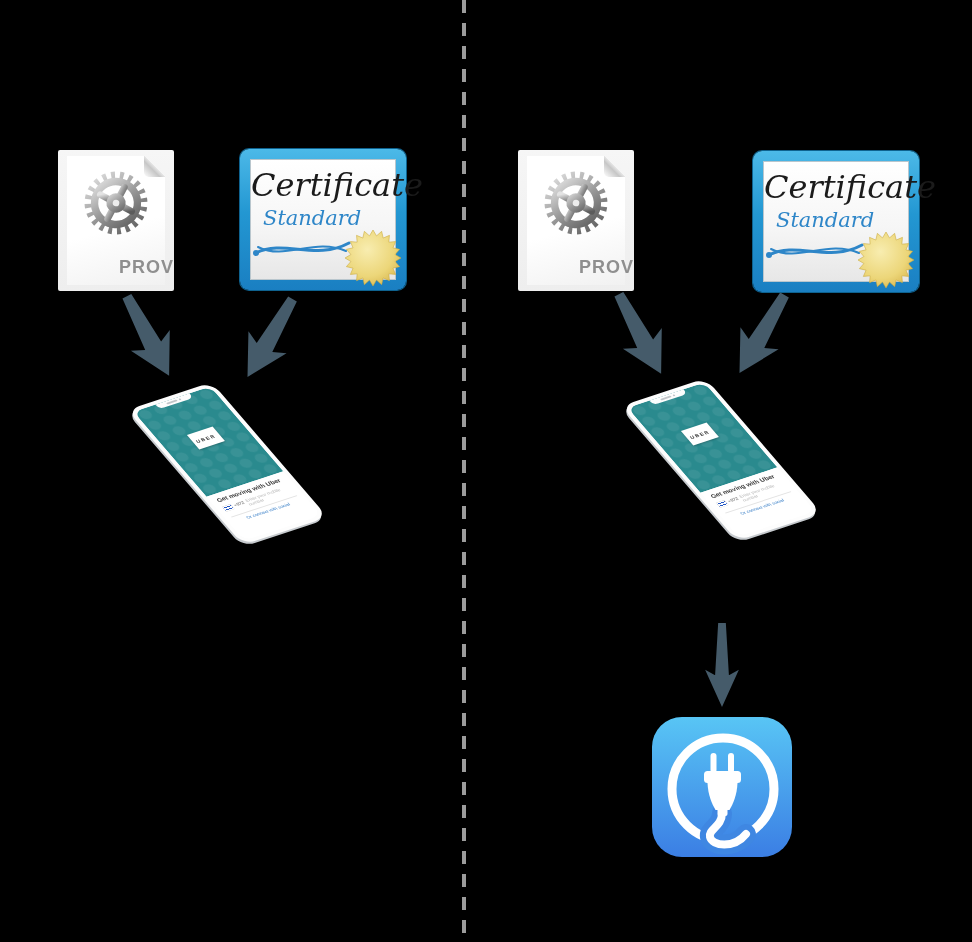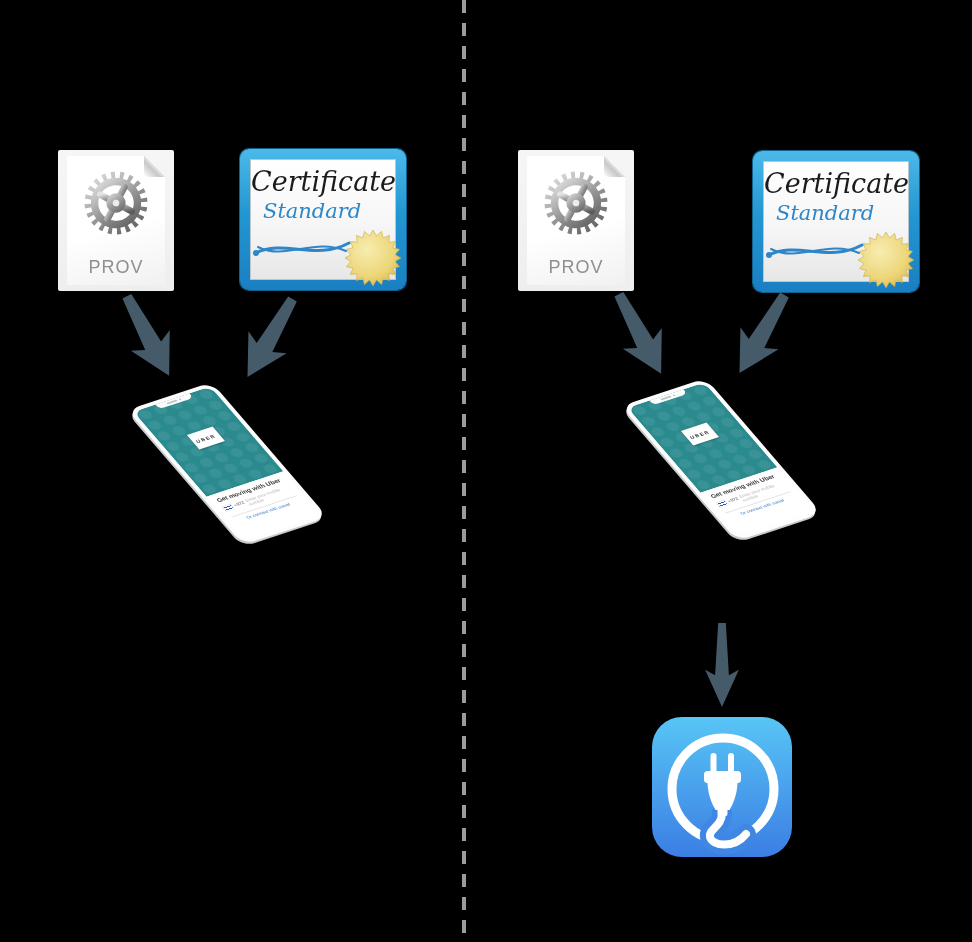--- a/index.html
+++ b/index.html
@@ -14,30 +14,30 @@
   .prov{position:absolute;width:116px;height:141px;background:linear-gradient(180deg,#f6f6f6,#eeeeee);
         border-radius:2px;}
   .prov .page{position:absolute;left:9px;right:9px;top:6px;bottom:6px;
         background:linear-gradient(165deg,#ffffff 55%,#f1f1f1);
         clip-path:polygon(0 0,calc(100% - 21px) 0,100% 21px,100% 100%,0 100%);
         box-shadow:0 1px 3px rgba(0,0,0,.25);}
   .prov .fold{position:absolute;top:6px;right:9px;width:21px;height:21px;
         background:linear-gradient(225deg,transparent 0 49%,#e4e4e4 50%,#c7c7c7 62%,#f8f8f8 95%);
         border-radius:0 0 0 5px;}
   .prov .gear{position:absolute;left:50%;top:16px;transform:translateX(-50%);}
-  .prov .prov-label{position:absolute;bottom:13px;width:100%;text-align:center;
-        font-size:18px;font-weight:normal;letter-spacing:1px;color:#8f8f8f;}
+  .prov .prov-label{position:absolute;bottom:13px;width:100%;text-align:right;
+        font-size:18px;font-weight:bold;letter-spacing:1px;color:#8f8f8f;}
 
   
   .cert{position:absolute;width:166px;height:141px;border-radius:9px;
         background:linear-gradient(180deg,#4cb9e8 0%,#2397d2 45%,#1a7fc2 100%);
         box-shadow:0 0 0 1px #0e628f, 1px 2px 5px rgba(0,0,0,.5);}
   .cert-inner{position:absolute;inset:10px;background:linear-gradient(180deg,#ffffff 0%,#f6f6f6 55%,#e7e7e7 100%);
         border:1px solid #b9c6cd;}
-  .cert-title{font-family:"DejaVu Serif", serif;font-style:italic;font-size:27px;color:#1b1b1b;
+  .cert-title{font-family:"DejaVu Serif", serif;font-style:italic;font-size:32px;color:#1b1b1b;
         text-align:center;margin-top:6px;letter-spacing:0;}
   .cert-sub{font-family:"DejaVu Serif", serif;font-style:italic;font-size:21px;color:#2e86c8;
         margin:2px 0 18px 12px;}
   .flourish{position:absolute;left:10px;top:87px;}
   .seal{position:absolute;right:5px;bottom:4px;}
 
   
   .arrow{position:absolute;width:60px;height:92px;}
   .arrow svg{display:block;width:100%;height:100%;}
   .arrow-down{position:absolute;left:699px;top:622px;width:46px;height:86px;}

